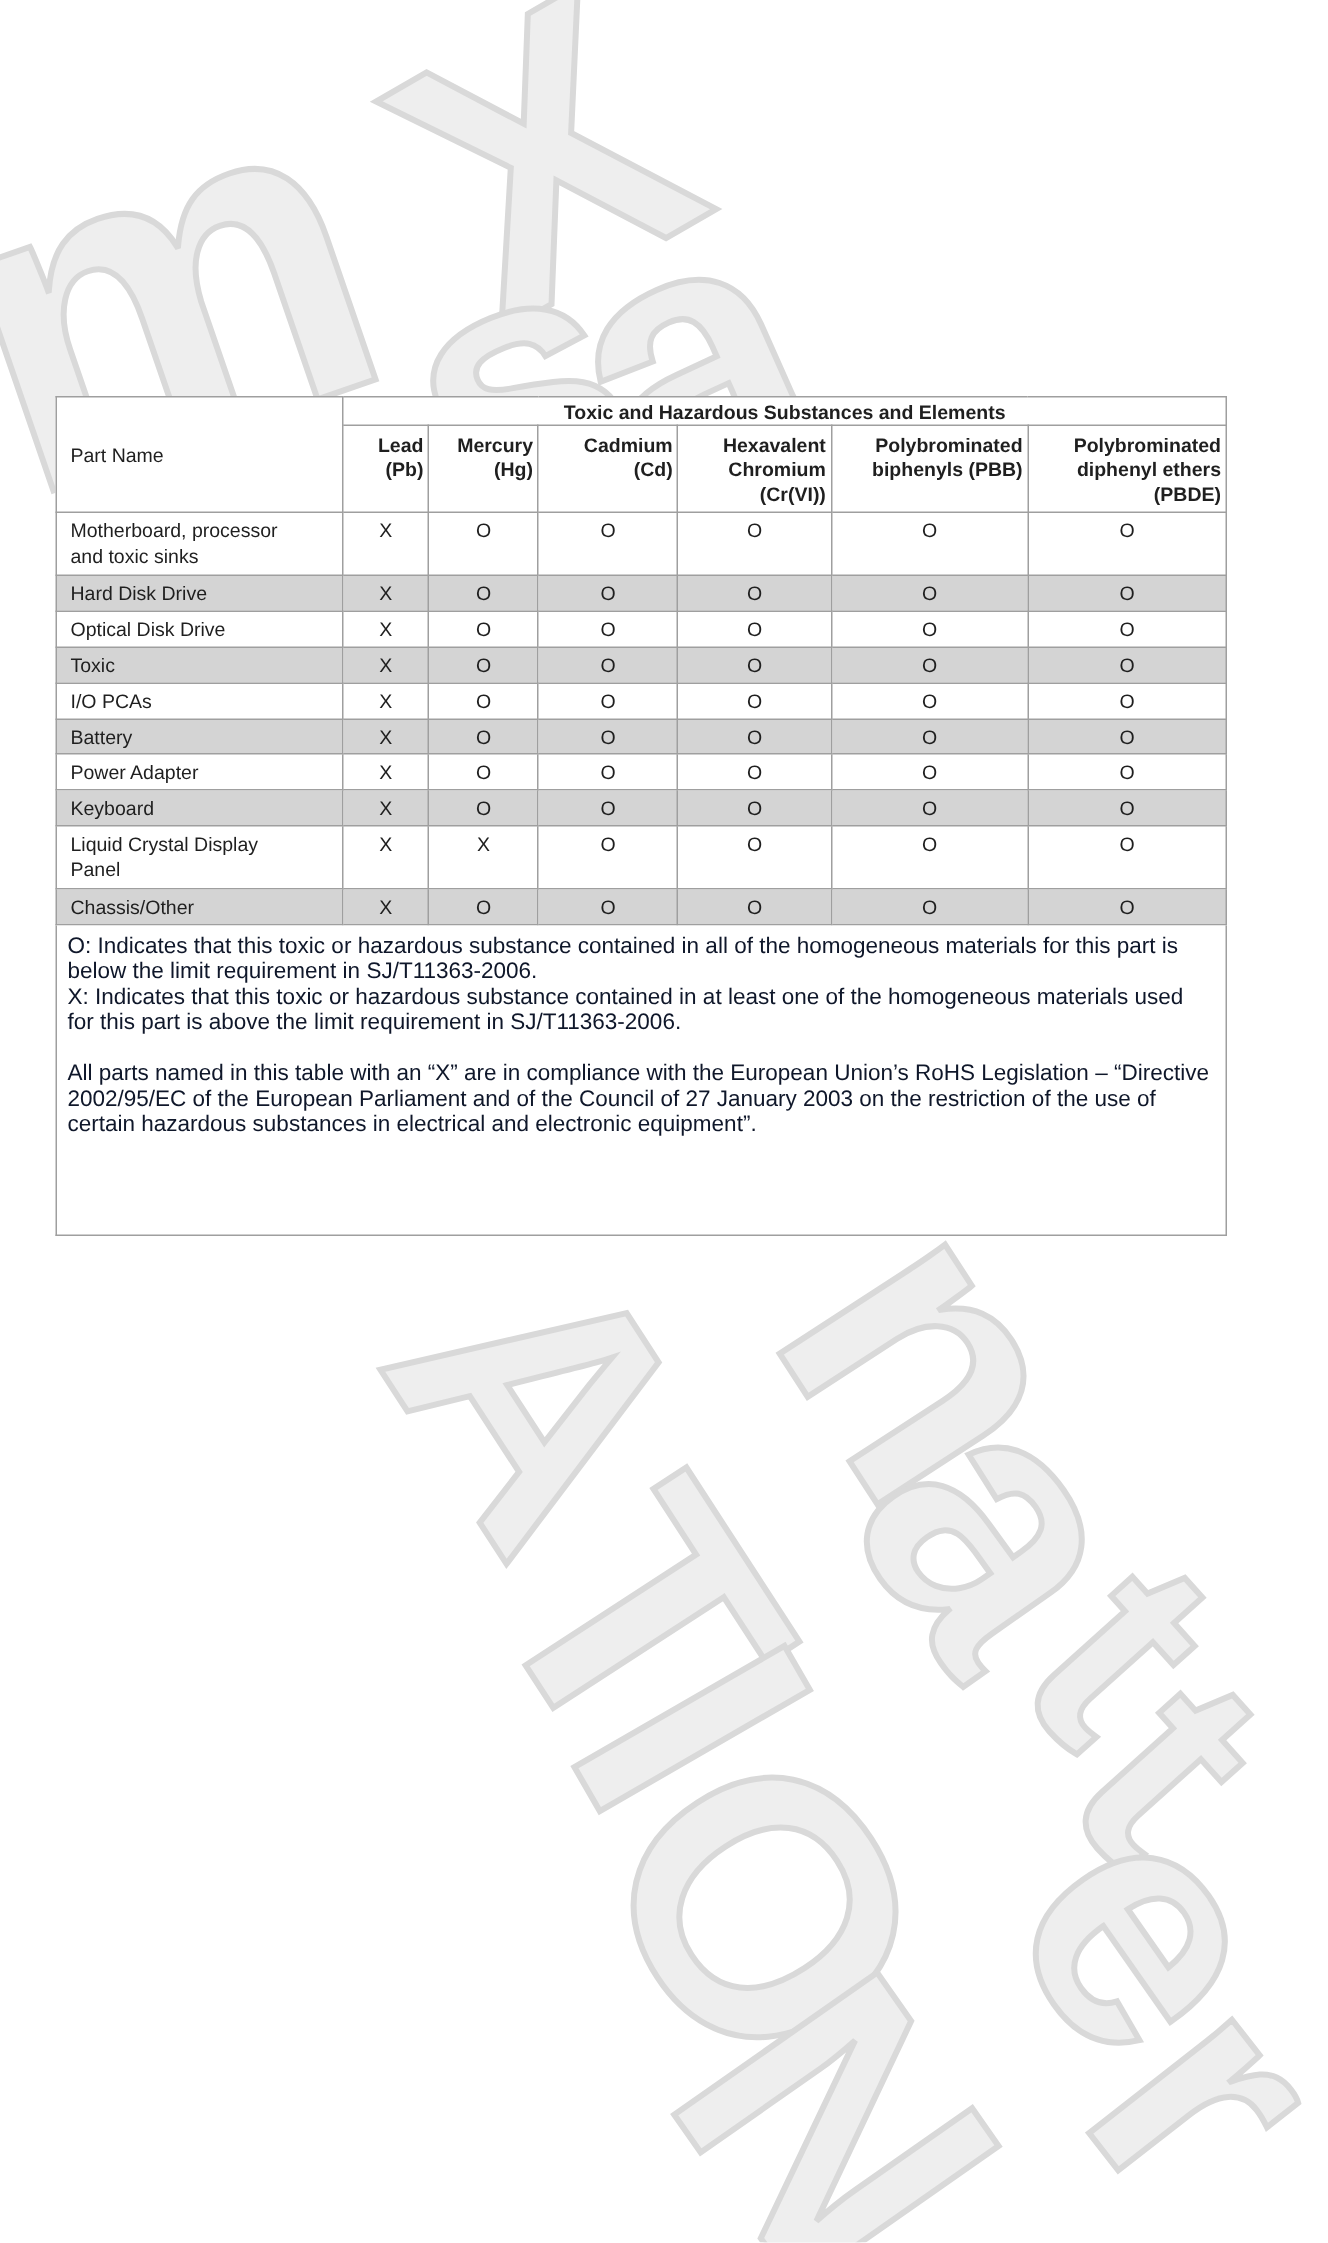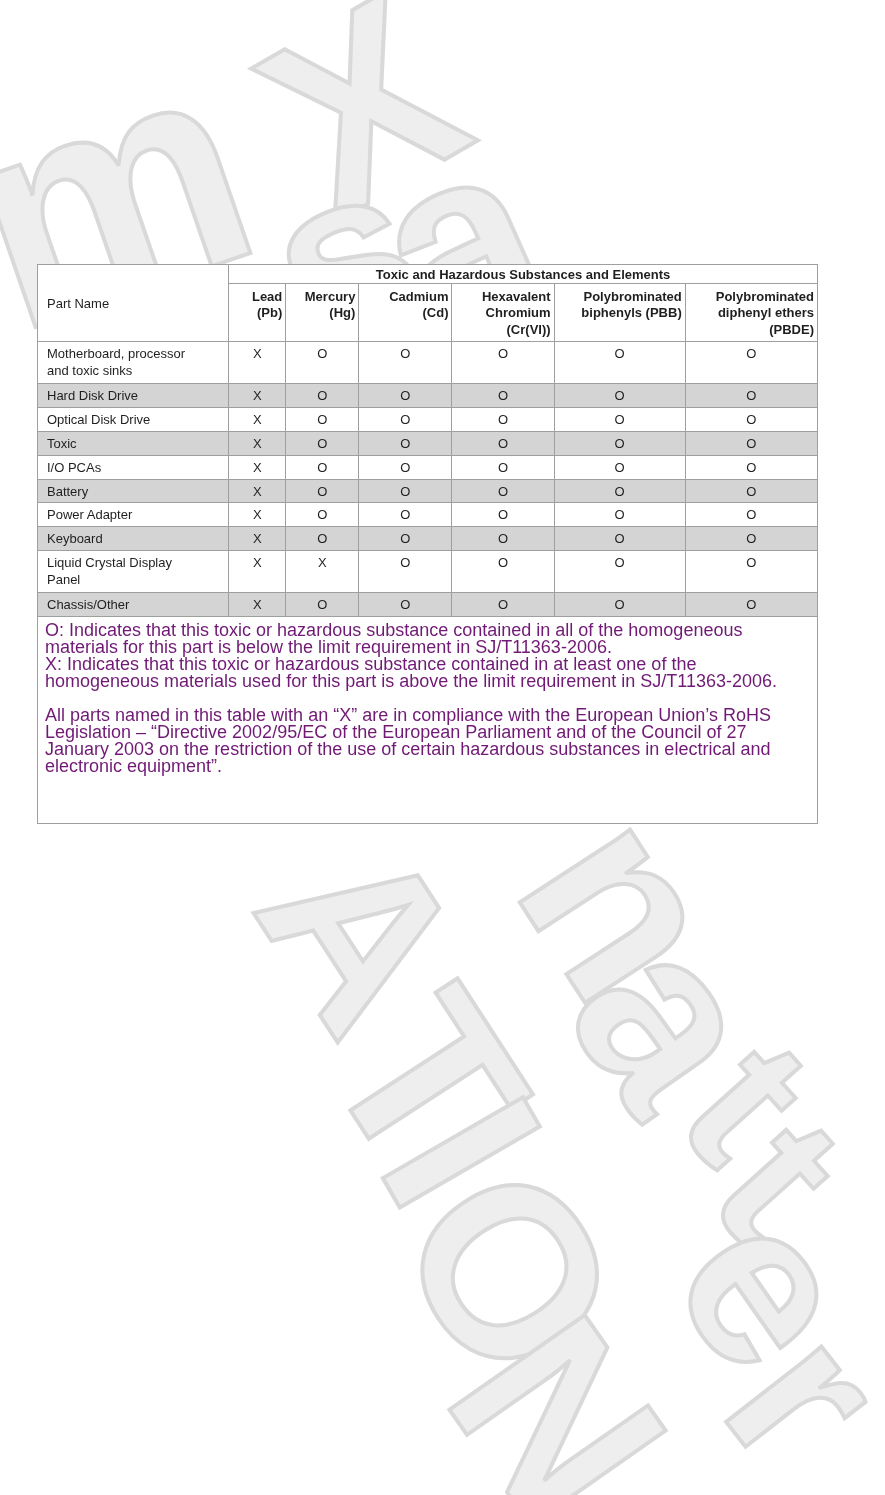--- a/index.html
+++ b/index.html
@@ -34,21 +34,21 @@
     padding:5px 3px 0 3px; line-height:1.25; height:58px;
   }
   td.part { text-align:left; vertical-align:top; padding:4px 35px 2px 9px; line-height:1.3; }
   td.val  { text-align:center; vertical-align:top; padding-top:4px; }
   tr.r-tall { height:42px; }
   tr.r-std  { height:23px; }
   tr.shaded td { background:#d4d4d4; }
   
   .notes {
     border:1px solid #9f9f9f; border-top:none; width:781px; box-sizing:border-box;
-    padding:5px 9px 12px 7px; font-size:18px; line-height:17px; color:#701a75;
+    padding:5px 9px 12px 7px; font-size:15px; line-height:17px; color:#0f172a;
     background:#ffffff; min-height:207px;
   }
   .notes p { margin:0; }
   .notes p.gap { margin-top:17px; }
 </style>
 </head>
 <body>
 
 <div class="page">
 

